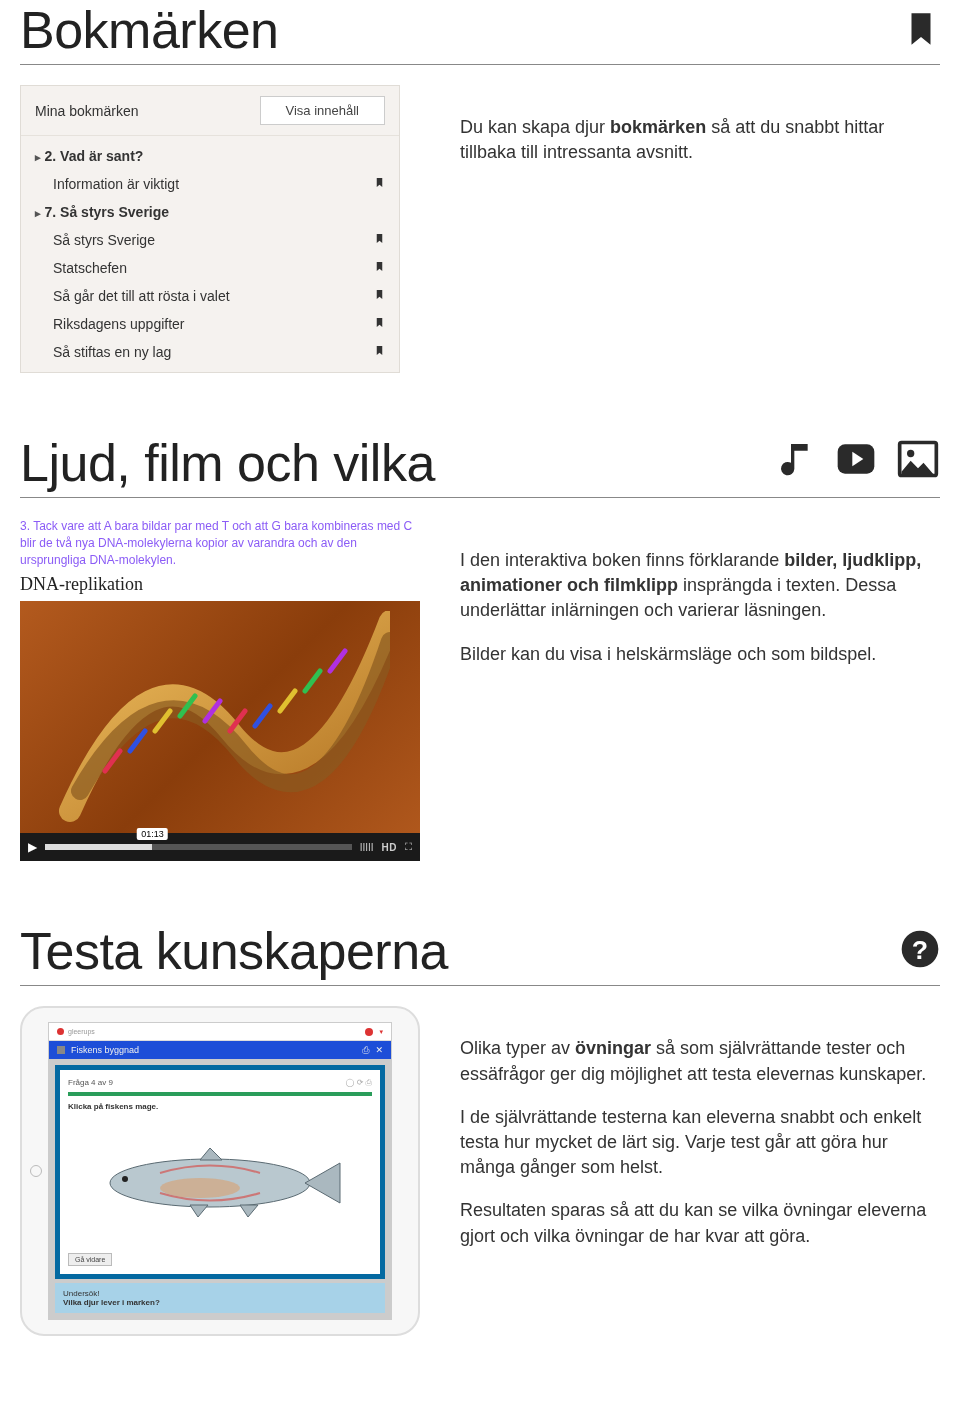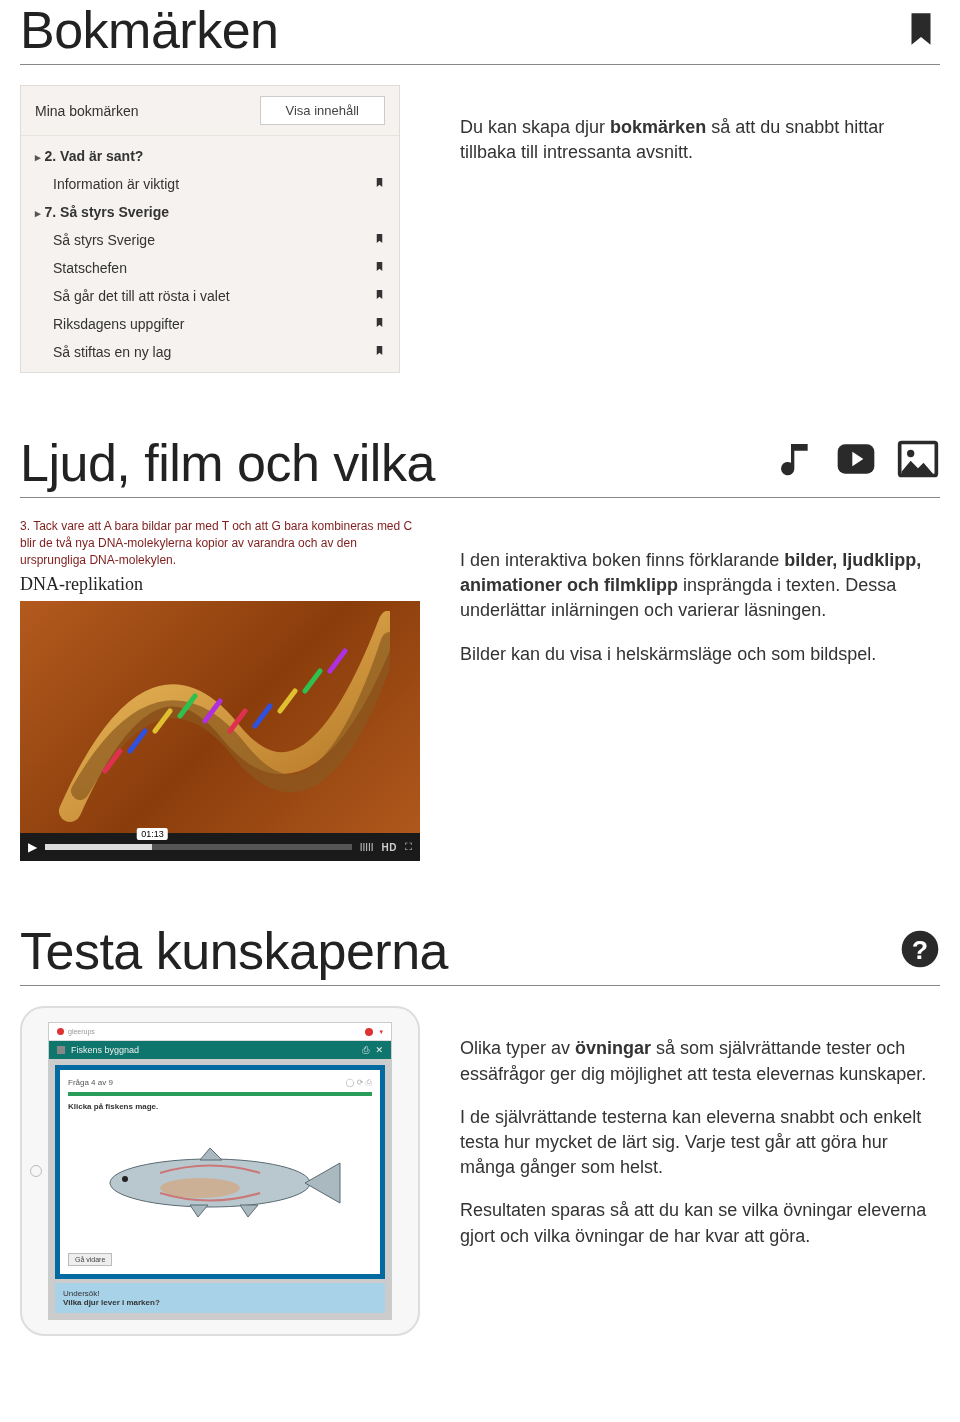--- a/index.html
+++ b/index.html
@@ -81,21 +81,21 @@
     display: flex;
     justify-content: space-between;
     align-items: center;
     padding: 6px 14px 6px 32px;
     color: #333;
     cursor: pointer;
   }
   .bm-item .mark { font-size: 12px; color: #444; }
 
   
-  .caption-small { font-size: 12px; color: #7f1d1d; line-height: 1.4; margin-bottom: 6px; }
+  .caption-small { font-size: 12px; color: #8b5cf6; line-height: 1.4; margin-bottom: 6px; }
   .dna-label { font-family: Georgia, 'Times New Roman', serif; font-size: 18px; color: #222; margin-bottom: 6px;}
   .video {
     position: relative;
     width: 400px;
     height: 260px;
     background: linear-gradient(135deg,#b35a1e 0%, #8a3d0b 50%, #b35a1e 100%);
     overflow: hidden;
   }
   .dna-strand {
     position: absolute;
@@ -172,21 +172,21 @@
     display: flex;
     align-items: center;
     padding: 0 8px;
     justify-content: space-between;
   }
   .ts-top .dot { width:7px;height:7px;border-radius:50%;background:#d33; }
   .ts-top .right { display:flex; gap:6px; align-items:center;}
   .ts-top .avatar { width:8px;height:8px;border-radius:50%;background:#d33;}
   .ts-bar {
     height: 18px;
-    background: #0f766e;
+    background: #1d4ed8;
     color: #eee;
     display: flex;
     align-items: center;
     padding: 0 8px;
     gap: 6px;
   }
   .ts-bar .sq { width:8px;height:8px;background:#888;}
   .ts-body {
     flex: 1;
     background: #ccc;

